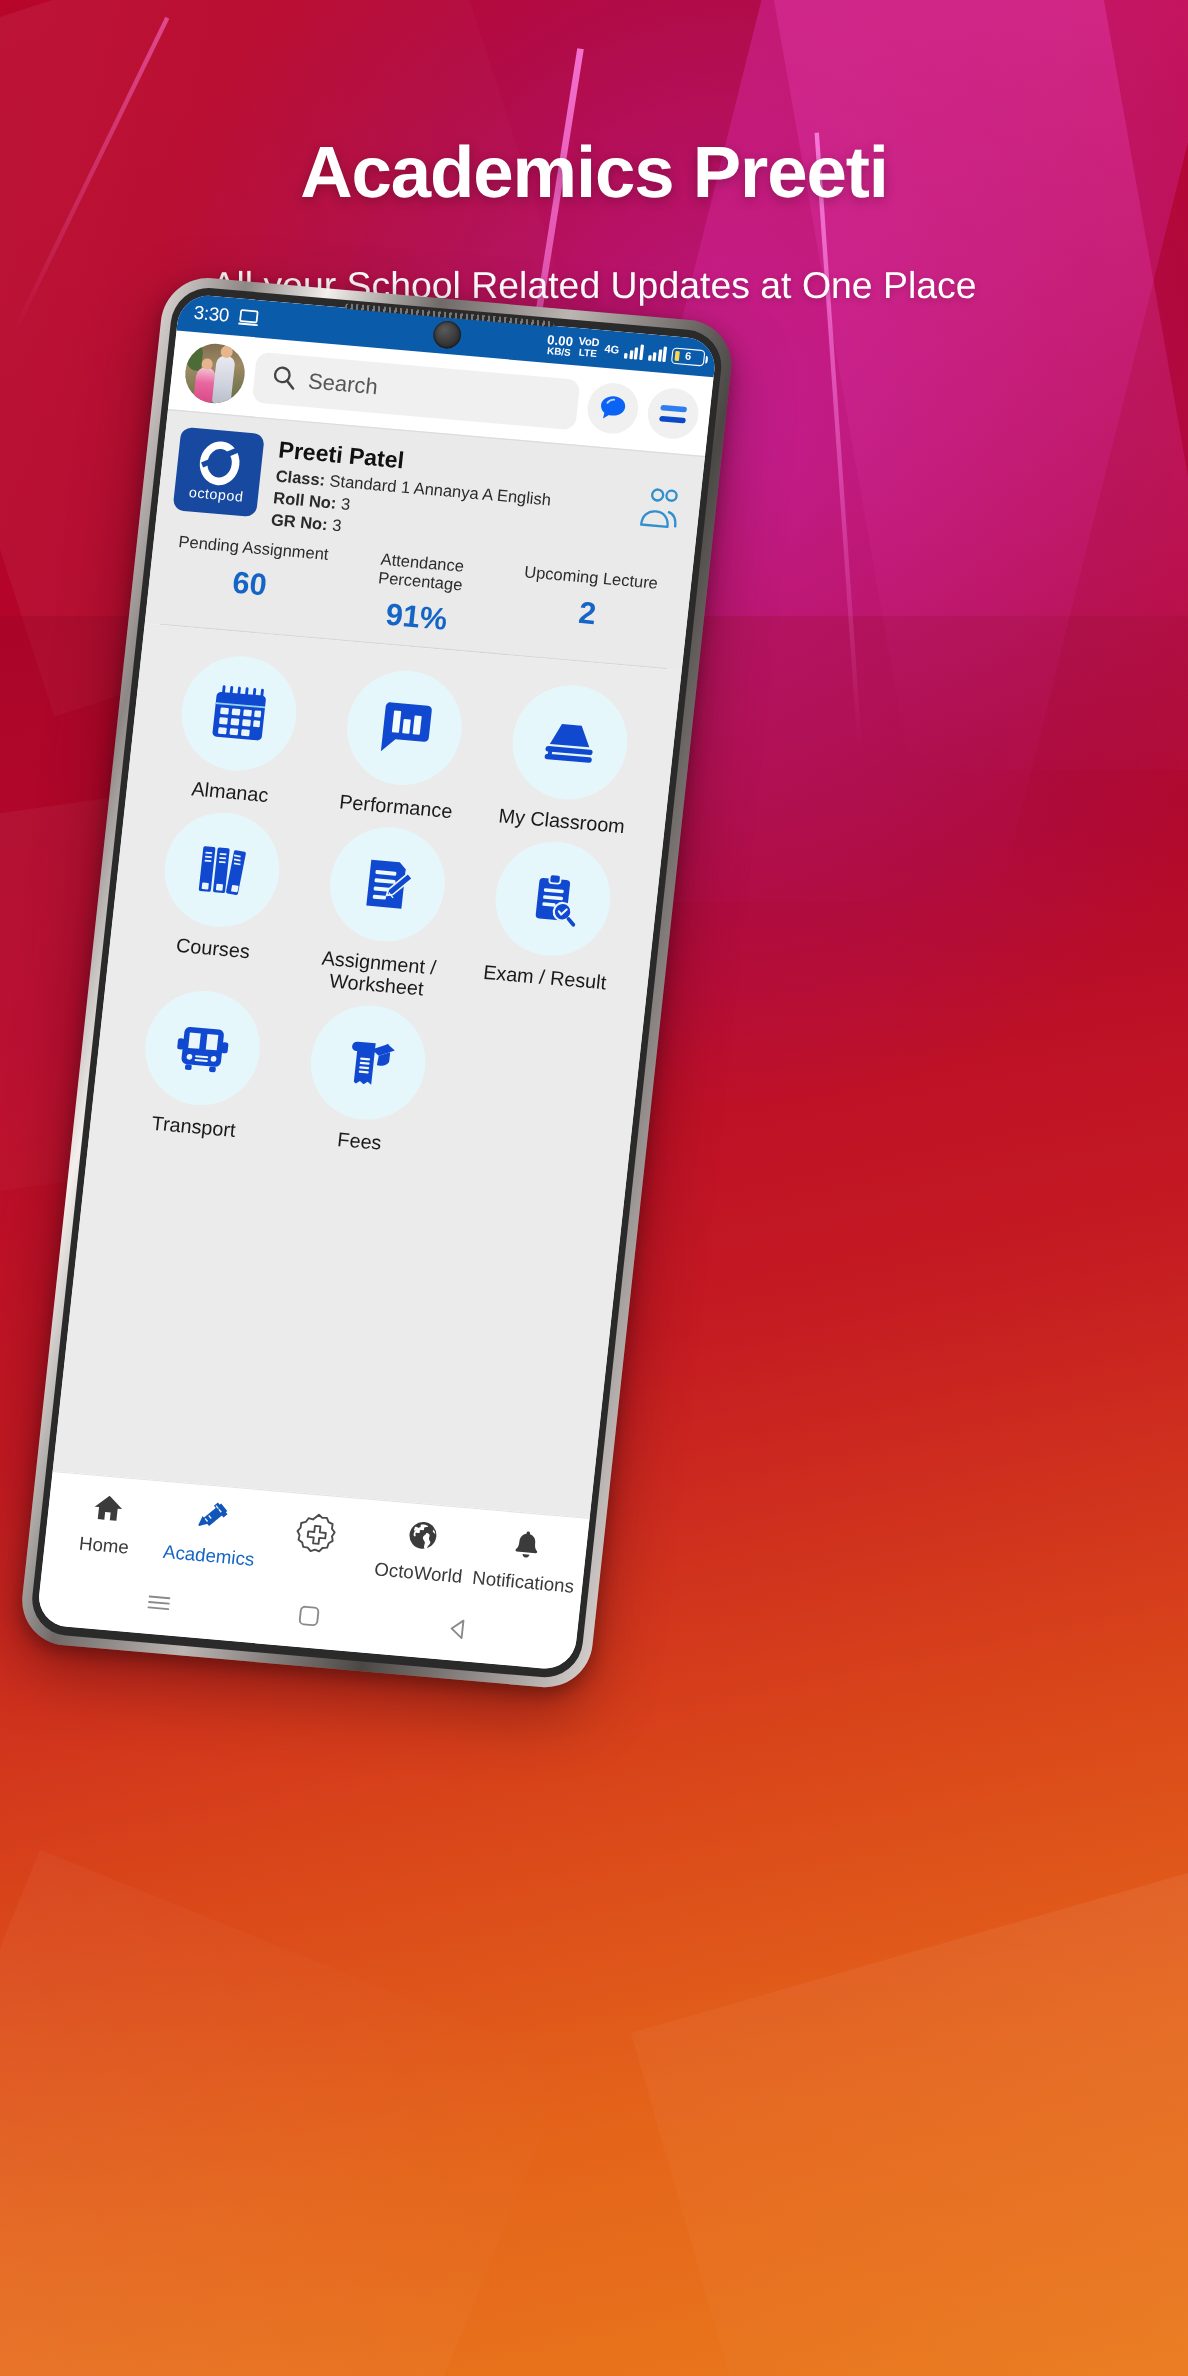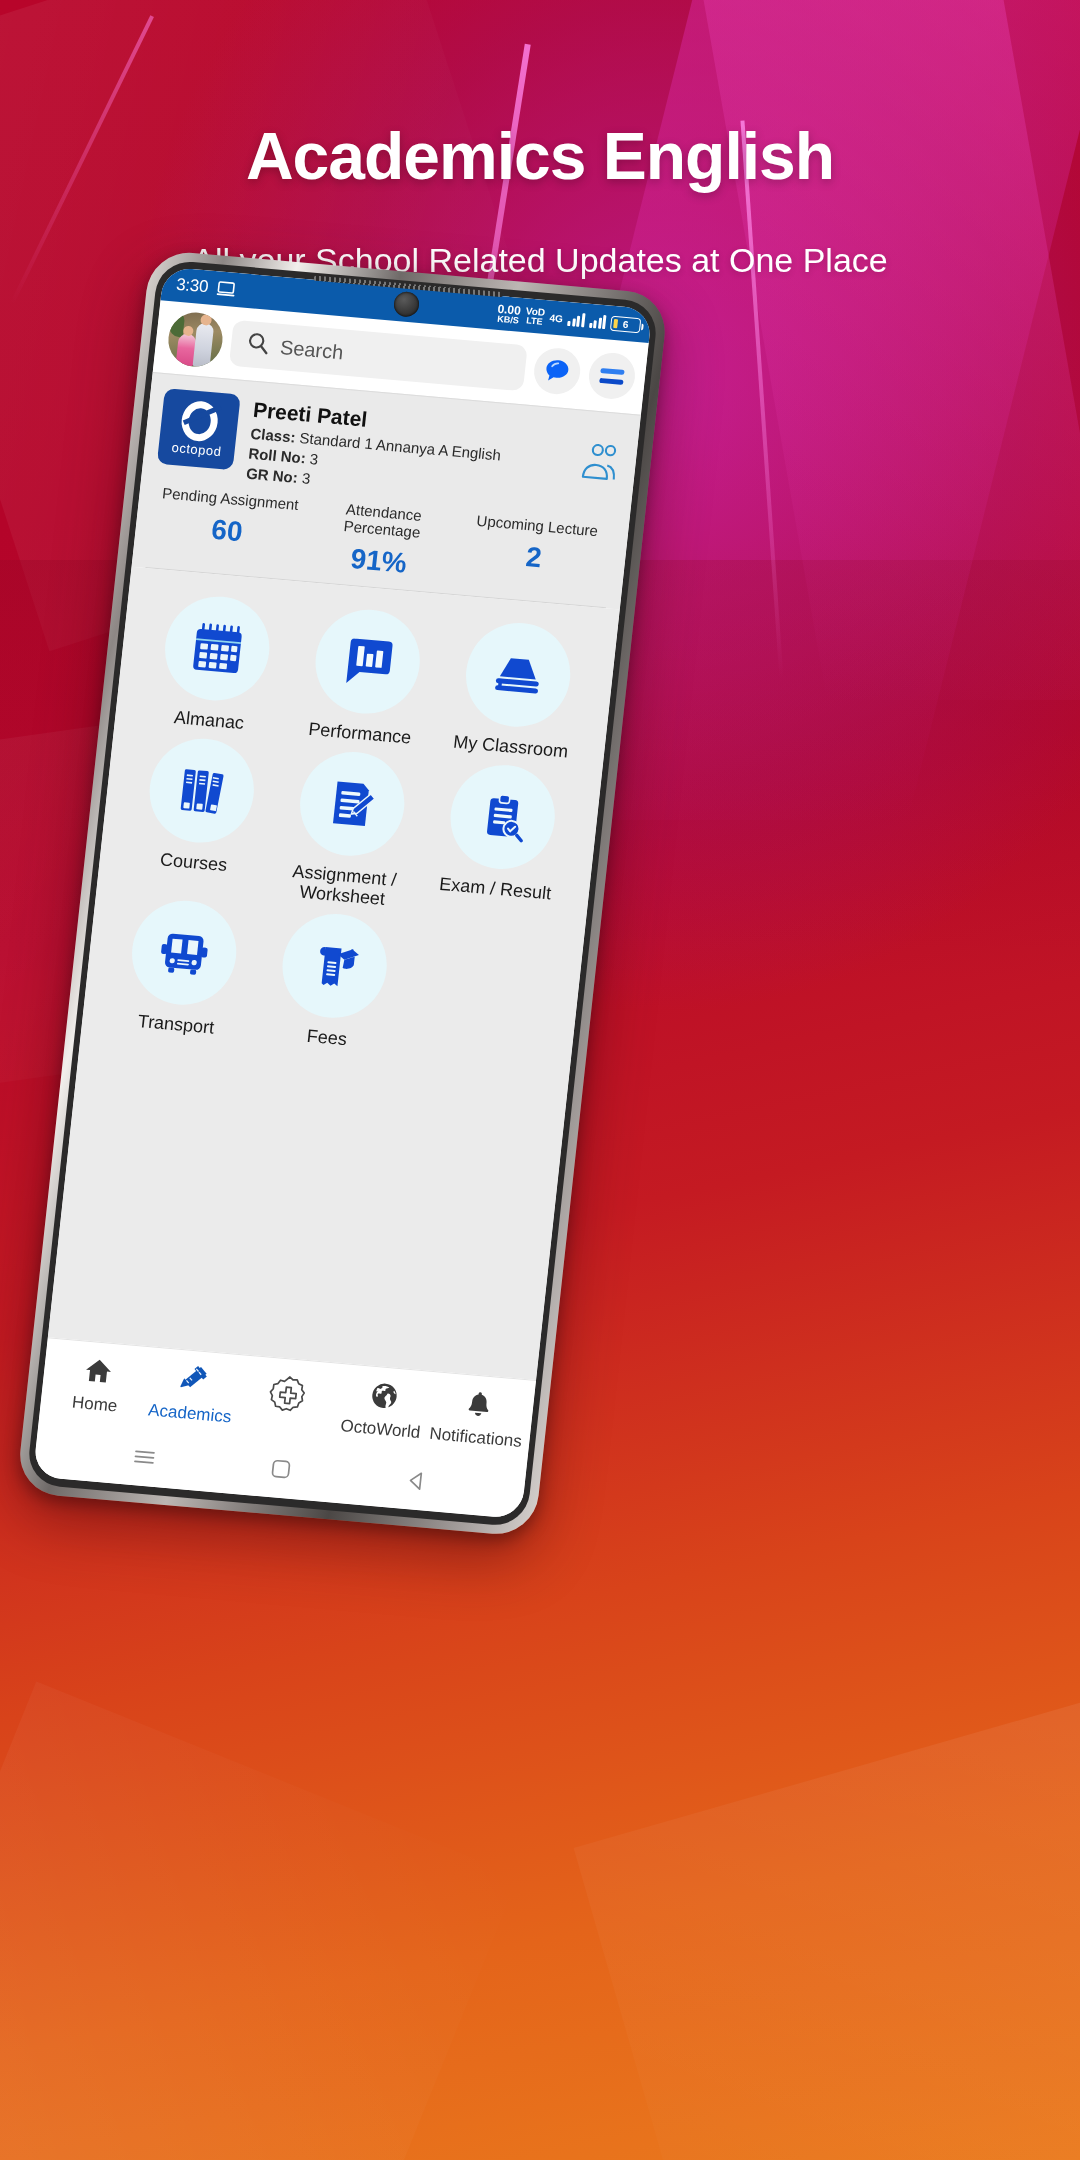--- a/index.html
+++ b/index.html
@@ -249,21 +249,21 @@
   <div class="shard" id="sh2"></div>
   <div class="shard" id="sh3"></div>
   <div class="shard" id="sh10"></div>
   <div class="shard" id="sh4"></div>
   <div class="shard" id="sh5"></div>
   <div class="shard" id="sh6"></div>
   <div class="shard" id="sh7"></div>
   <div class="shard" id="sh8"></div>
 </div>
 
-<div id="headline">Academics English</div>
+<div id="headline">Academics Preeti</div>
 <div id="subhead">All your School Related Updates at One Place</div>
 
 <div id="phone-wrap">
   <div id="phone-frame">
     <div id="phone-inner">
       <div id="earpiece"></div>
       <div id="screen">
 
         <div id="statusbar">
           <div id="punchhole"></div>

